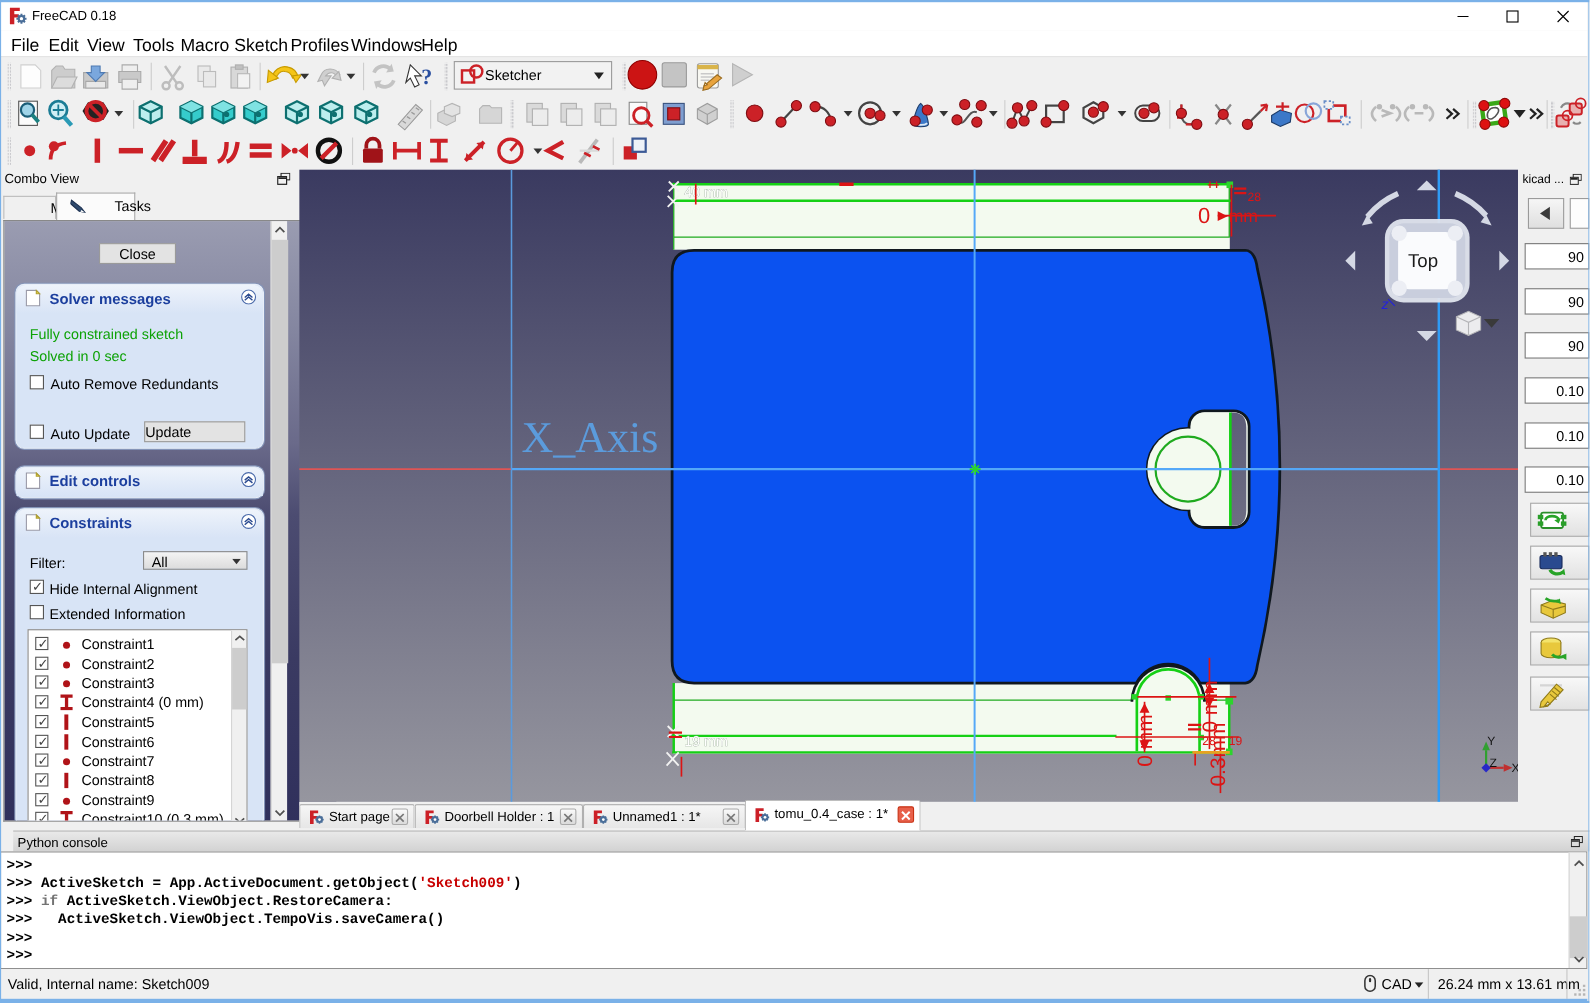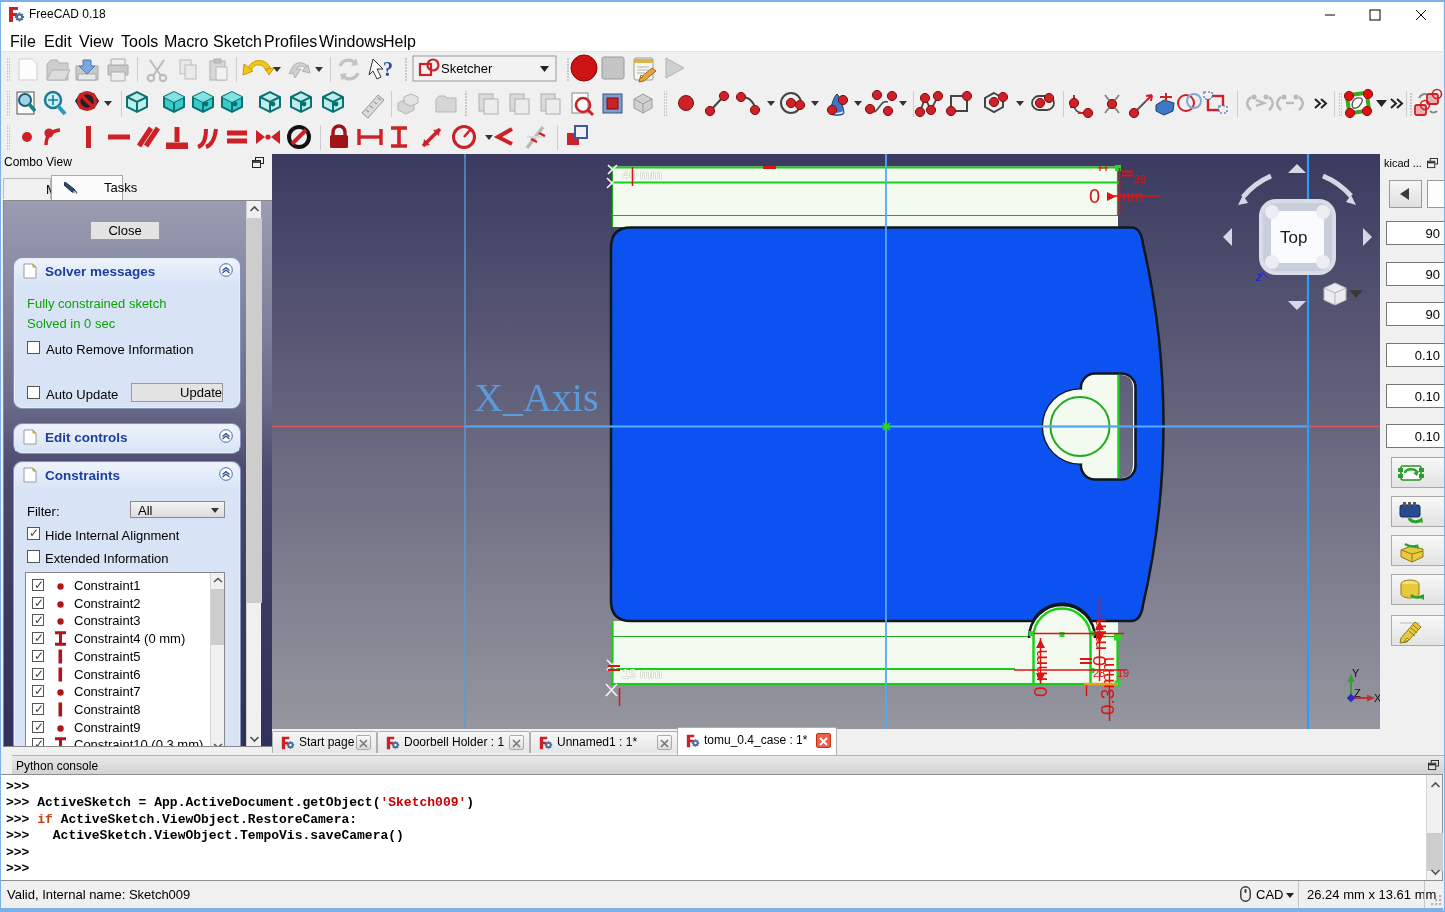--- a/index.html
+++ b/index.html
@@ -29,21 +29,21 @@
 #vp { position:absolute; left:272px; top:1px; width:1108px; height:575px; }
 
 #rp { position:absolute; left:1380px; top:0; width:63px; height:574px; background:#f0f0f0; }
 
 #mditabs { position:absolute; left:272px; top:727px; width:1306px; height:28px; }
 
 #pyhead { position:absolute; left:12px; top:755px; width:1443px; height:19px; background:linear-gradient(#e9e9e9,#d2d2d2); border-top:1px solid #b5b5b5; }
 #pyhead .t { position:absolute; left:4px; top:3px; font-size:12px; }
 #pybox { position:absolute; left:0px; top:774px; width:1443px; height:107px; background:#fff; border:1px solid #8f8f8f; }
 #pycode { position:absolute; left:5px; top:4px; font-family:"Liberation Mono", monospace; font-size:13px; font-weight:bold; line-height:16.4px; white-space:pre; color:#000; }
-#pycode .kw { color:#c2410c; }
+#pycode .kw { color:#737373; }
 #pycode .str { color:#c80000; }
 
 #status { position:absolute; left:0; top:881px; width:1443px; height:27px; background:#f0f0f0; font-size:13px; }
 #bluebottom { position:absolute; left:0; top:908px; width:1443px; height:2px; background:#7ab1e8; }
 .taskbox { background:#d8e4f6; border-radius:8px; border:1px solid #e8eef8; box-shadow:0 0 0 1px #8494b8; }
 .boxhead { position:absolute; left:0; top:0; right:0; height:26px; background:linear-gradient(#eef3fb,#d8e4f6); border-radius:8px 8px 0 0; }
 .boxtitle { position:absolute; left:30px; top:5px; font-size:13.5px; font-weight:bold; color:#1c3f9e; }
 .chev { position:absolute; right:6px; top:4px; }
 .cb { width:13px; height:13px; background:#fff; border:1px solid #555; display:inline-block; }
 .cb.ck::after { content:"\2713"; position:absolute; margin-left:1px; margin-top:-2px; font-size:12px; color:#444; }
@@ -474,24 +474,24 @@
             </svg>
             <span class="boxtitle">Solver messages</span>
             <span class="chev"><svg width="14" height="14" viewBox="0 0 14 14">
                   <circle cx="7" cy="7" r="6.3" fill="#fff" stroke="#4a6aaa"></circle>
                   <path d="M3.5 7.5l3.5-3l3.5 3M3.5 10l3.5-3l3.5 3" fill="none" stroke="#2a4a90" stroke-width="1.3"></path>
                 </svg></span>
           </div>
           <div class="abs" style="left:12px;top:37px;color:#0da206;font-size:13px">Fully constrained sketch</div>
           <div class="abs" style="left:12px;top:57px;color:#0da206;font-size:13px">Solved in 0 sec</div>
           <span class="cb abs" style="left:12px;top:82px"></span>
-          <div class="abs" style="left:31px;top:83px;font-size:13px">Auto Remove Information</div>
+          <div class="abs" style="left:31px;top:83px;font-size:13px">Auto Remove Redundants</div>
           <span class="cb abs" style="left:12px;top:127px"></span>
           <div class="abs" style="left:31px;top:128px;font-size:13px">Auto Update</div>
-          <div class="abs" style="left:116px;top:124px;width:92px;height:19px;background:#e3e3e3;border:1px solid #9a9a9a;font-size:13px;text-align:right;line-height:17px">Update</div>
+          <div class="abs" style="left:116px;top:124px;width:92px;height:19px;background:#e3e3e3;border:1px solid #9a9a9a;font-size:13px;text-align:left;line-height:17px">Update</div>
         </div>
 
         <div class="taskbox abs" style="left:10px;top:223px;width:226px;height:29px">
           <div class="boxhead">
             <svg class="abs" style="left:7px;top:4px" width="16" height="16" viewBox="0 0 16 16">
               <path d="M2 1h9l3 3v11H2z" fill="#fff" stroke="#9a9aa8"></path>
               <path d="M11 1l3 3h-3z" fill="#e8d44d" stroke="#b0a030"></path>
             </svg>
             <span class="boxtitle">Edit controls</span>
             <span class="chev"><svg width="14" height="14" viewBox="0 0 14 14">

